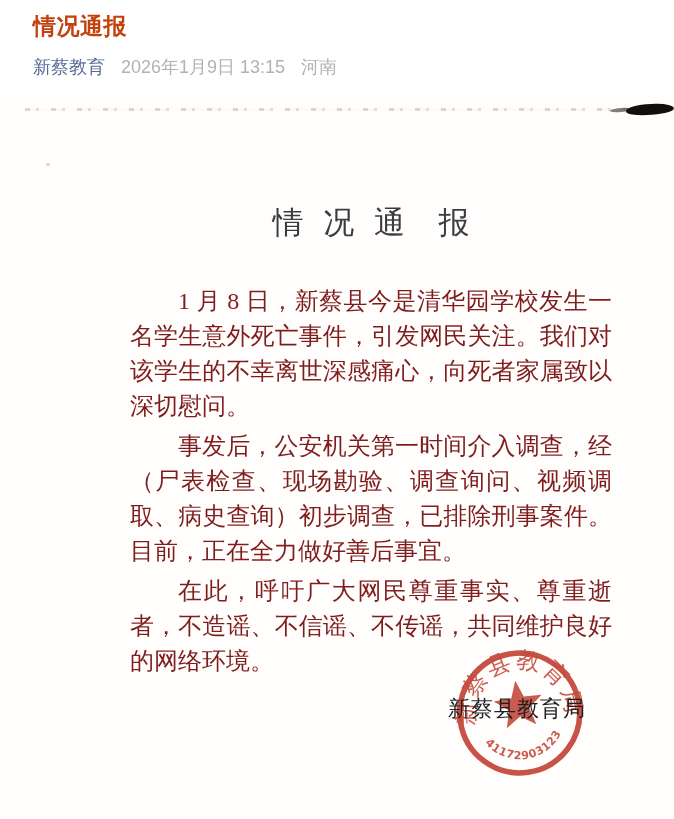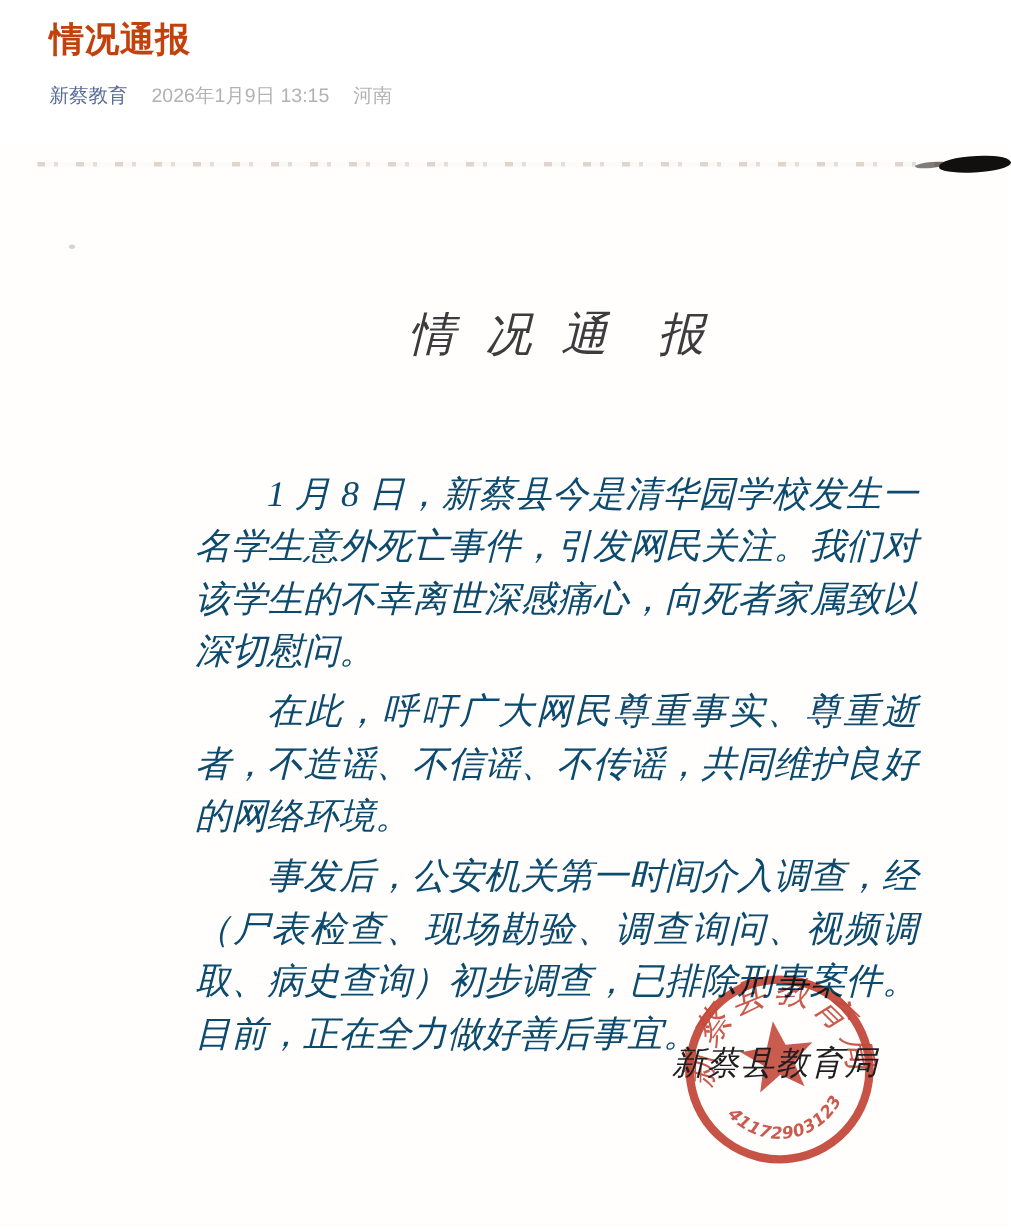--- a/index.html
+++ b/index.html
@@ -7,25 +7,25 @@
     width:674px;height:819px;position:relative;overflow:hidden;
     background:#ffffff;
     font-family:"Liberation Sans", sans-serif;
   }
   
   .article-header{position:absolute;left:33px;top:10px;width:620px;}
   .article-title{
     font-size:23px;font-weight:700;color:#c2410c;margin:0;line-height:32px;
     letter-spacing:0.5px;
   }
-  .byline{display:flex;align-items:flex-start;gap:16px;margin-top:13px;font-size:13px;}
+  .byline{display:flex;align-items:flex-start;gap:16px;margin-top:13px;font-size:18px;}
   .byline .account{color:#576b95;cursor:pointer;}
   .byline .meta{color:#b2b2b2;}
   
-  .scan{position:absolute;left:0;top:96px;width:672px;height:723px;background:#fffefd;font-style:italic;}
+  .scan{position:absolute;left:0;top:96px;width:672px;height:723px;background:#fffefd;}
   .noise-line{
     position:absolute;left:25px;top:12px;width:630px;height:3px;opacity:.55;
     background:repeating-linear-gradient(90deg,
       rgba(168,138,118,.65) 0 5px, rgba(200,180,165,.15) 5px 11px,
       rgba(150,120,100,.45) 11px 14px, rgba(220,205,195,.1) 14px 26px);
   }
   .smudge{
     position:absolute;left:626px;top:8px;width:48px;height:11px;background:#12100e;
     border-radius:55% 40% 60% 45% / 60% 50% 55% 40%;transform:rotate(-2deg);
   }
@@ -33,23 +33,23 @@
     position:absolute;left:610px;top:12px;width:22px;height:4px;
     background:rgba(25,20,16,.55);border-radius:50%;transform:rotate(-5deg);
   }
   .speck{position:absolute;left:46px;top:67px;width:4px;height:3px;background:#d8d1ca;border-radius:50%;}
   .doc-title{
     position:absolute;left:134px;top:106px;width:480px;text-align:center;
     font-family:"Liberation Serif","DejaVu Serif",serif;
     font-size:31px;color:#3c3c3e;white-space:pre;letter-spacing:6px;
   }
   .doc-body{
-    position:absolute;left:130px;top:217px;width:482px;
+    position:absolute;left:130px;top:188px;width:482px;
     font-family:"Liberation Serif","DejaVu Serif",serif;
-    font-size:24px;line-height:35px;color:#0c4a6e;text-align:justify;
+    font-size:24px;line-height:35px;color:#7f1d1d;text-align:justify;
   }
   .doc-body p{margin:0 0 5px 0;text-indent:48px;}
   
   .sig-line{
     position:absolute;left:434px;top:598px;width:166px;text-align:center;
     font-family:"Liberation Serif","DejaVu Serif",serif;
     font-size:22px;color:#1f1f22;letter-spacing:1px;z-index:3;
   }
   .date-line{
     position:absolute;left:424px;top:634px;width:180px;text-align:center;
@@ -76,22 +76,22 @@
 <div class="scan">
   <div class="noise-line"></div>
   <div class="smudge-tail"></div>
   <div class="smudge"></div>
   <div class="speck"></div>
 
   <div class="doc-title">情 况 通  报</div>
 
   <div class="doc-body">
     <p>1 月 8 日，新蔡县今是清华园学校发生一名学生意外死亡事件，引发网民关注。我们对该学生的不幸离世深感痛心，向死者家属致以深切慰问。</p>
+    <p>事发后，公安机关第一时间介入调查，经（尸表检查、现场勘验、调查询问、视频调取、病史查询）初步调查，已排除刑事案件。目前，正在全力做好善后事宜。</p>
     <p>在此，呼吁广大网民尊重事实、尊重逝者，不造谣、不信谣、不传谣，共同维护良好的网络环境。</p>
-    <p>事发后，公安机关第一时间介入调查，经（尸表检查、现场勘验、调查询问、视频调取、病史查询）初步调查，已排除刑事案件。目前，正在全力做好善后事宜。</p>
   </div>
 
   <svg class="seal-svg" viewBox="0 0 130 130">
     <defs>
       <path id="arcTop" d="M 21,73 A 45,45 0 1 1 109,73" fill="none"></path>
       <path id="arcBottom" d="M 26,86 A 45,45 0 0 0 104,86" fill="none"></path>
     </defs>
     <circle cx="65" cy="63" r="59" fill="none" stroke="#bf3a2b" stroke-width="5.5" opacity="0.95"></circle>
     <polygon points="65,31 71.2,47.5 88.8,48.3 75,59.2 79.7,76.2 65,66.5 50.3,76.2 55,59.2 41.2,48.3 58.8,47.5" fill="#bf3a2b" opacity="0.9"></polygon>
     <text font-family="'Liberation Serif','DejaVu Serif',serif" font-size="23" fill="#bf3a2b" style="letter-spacing:3px" opacity="0.9">

